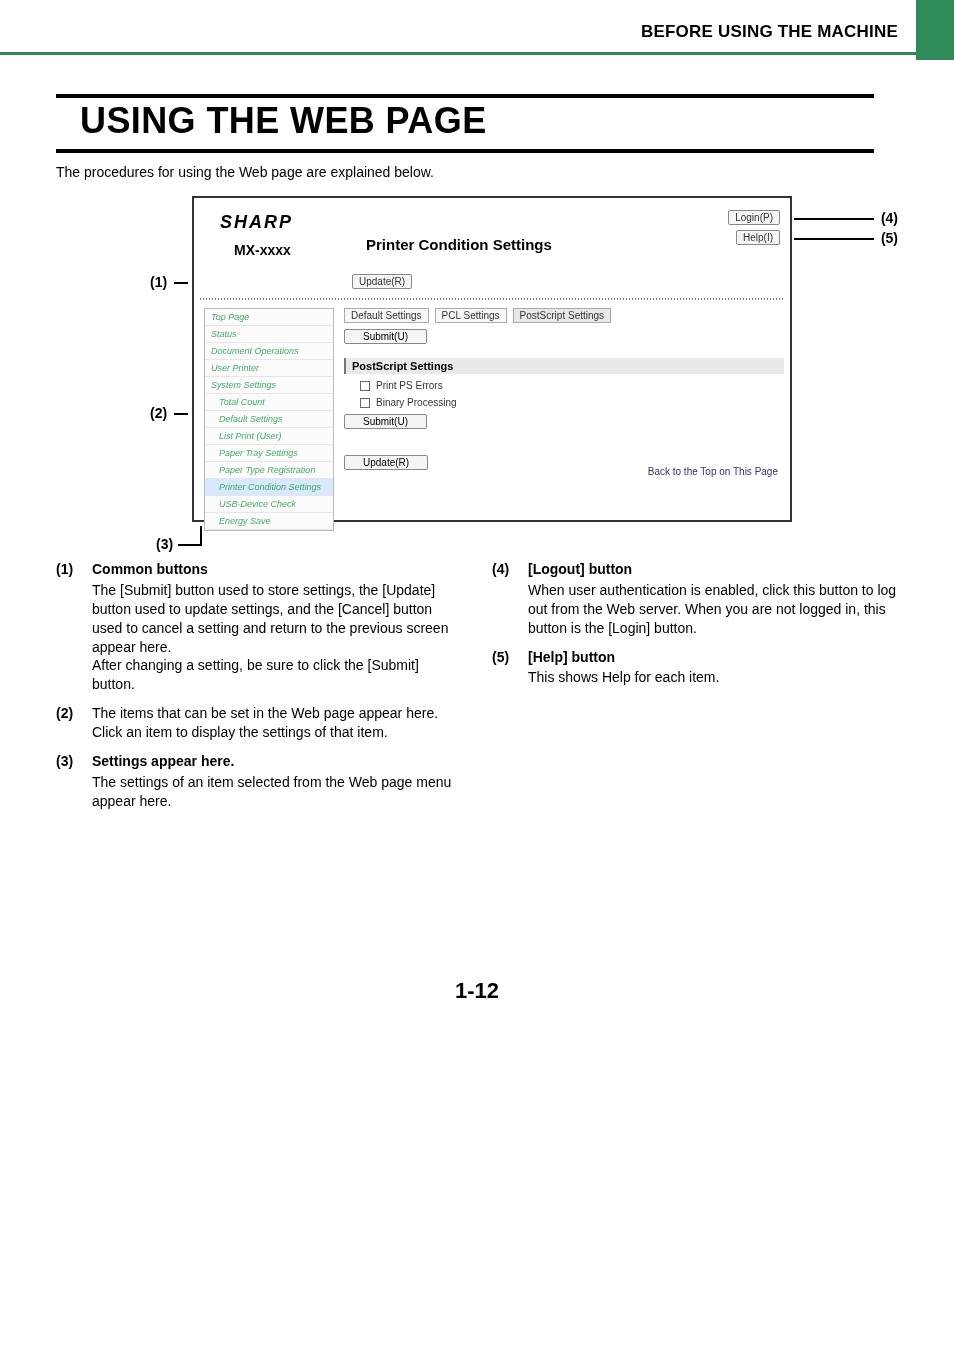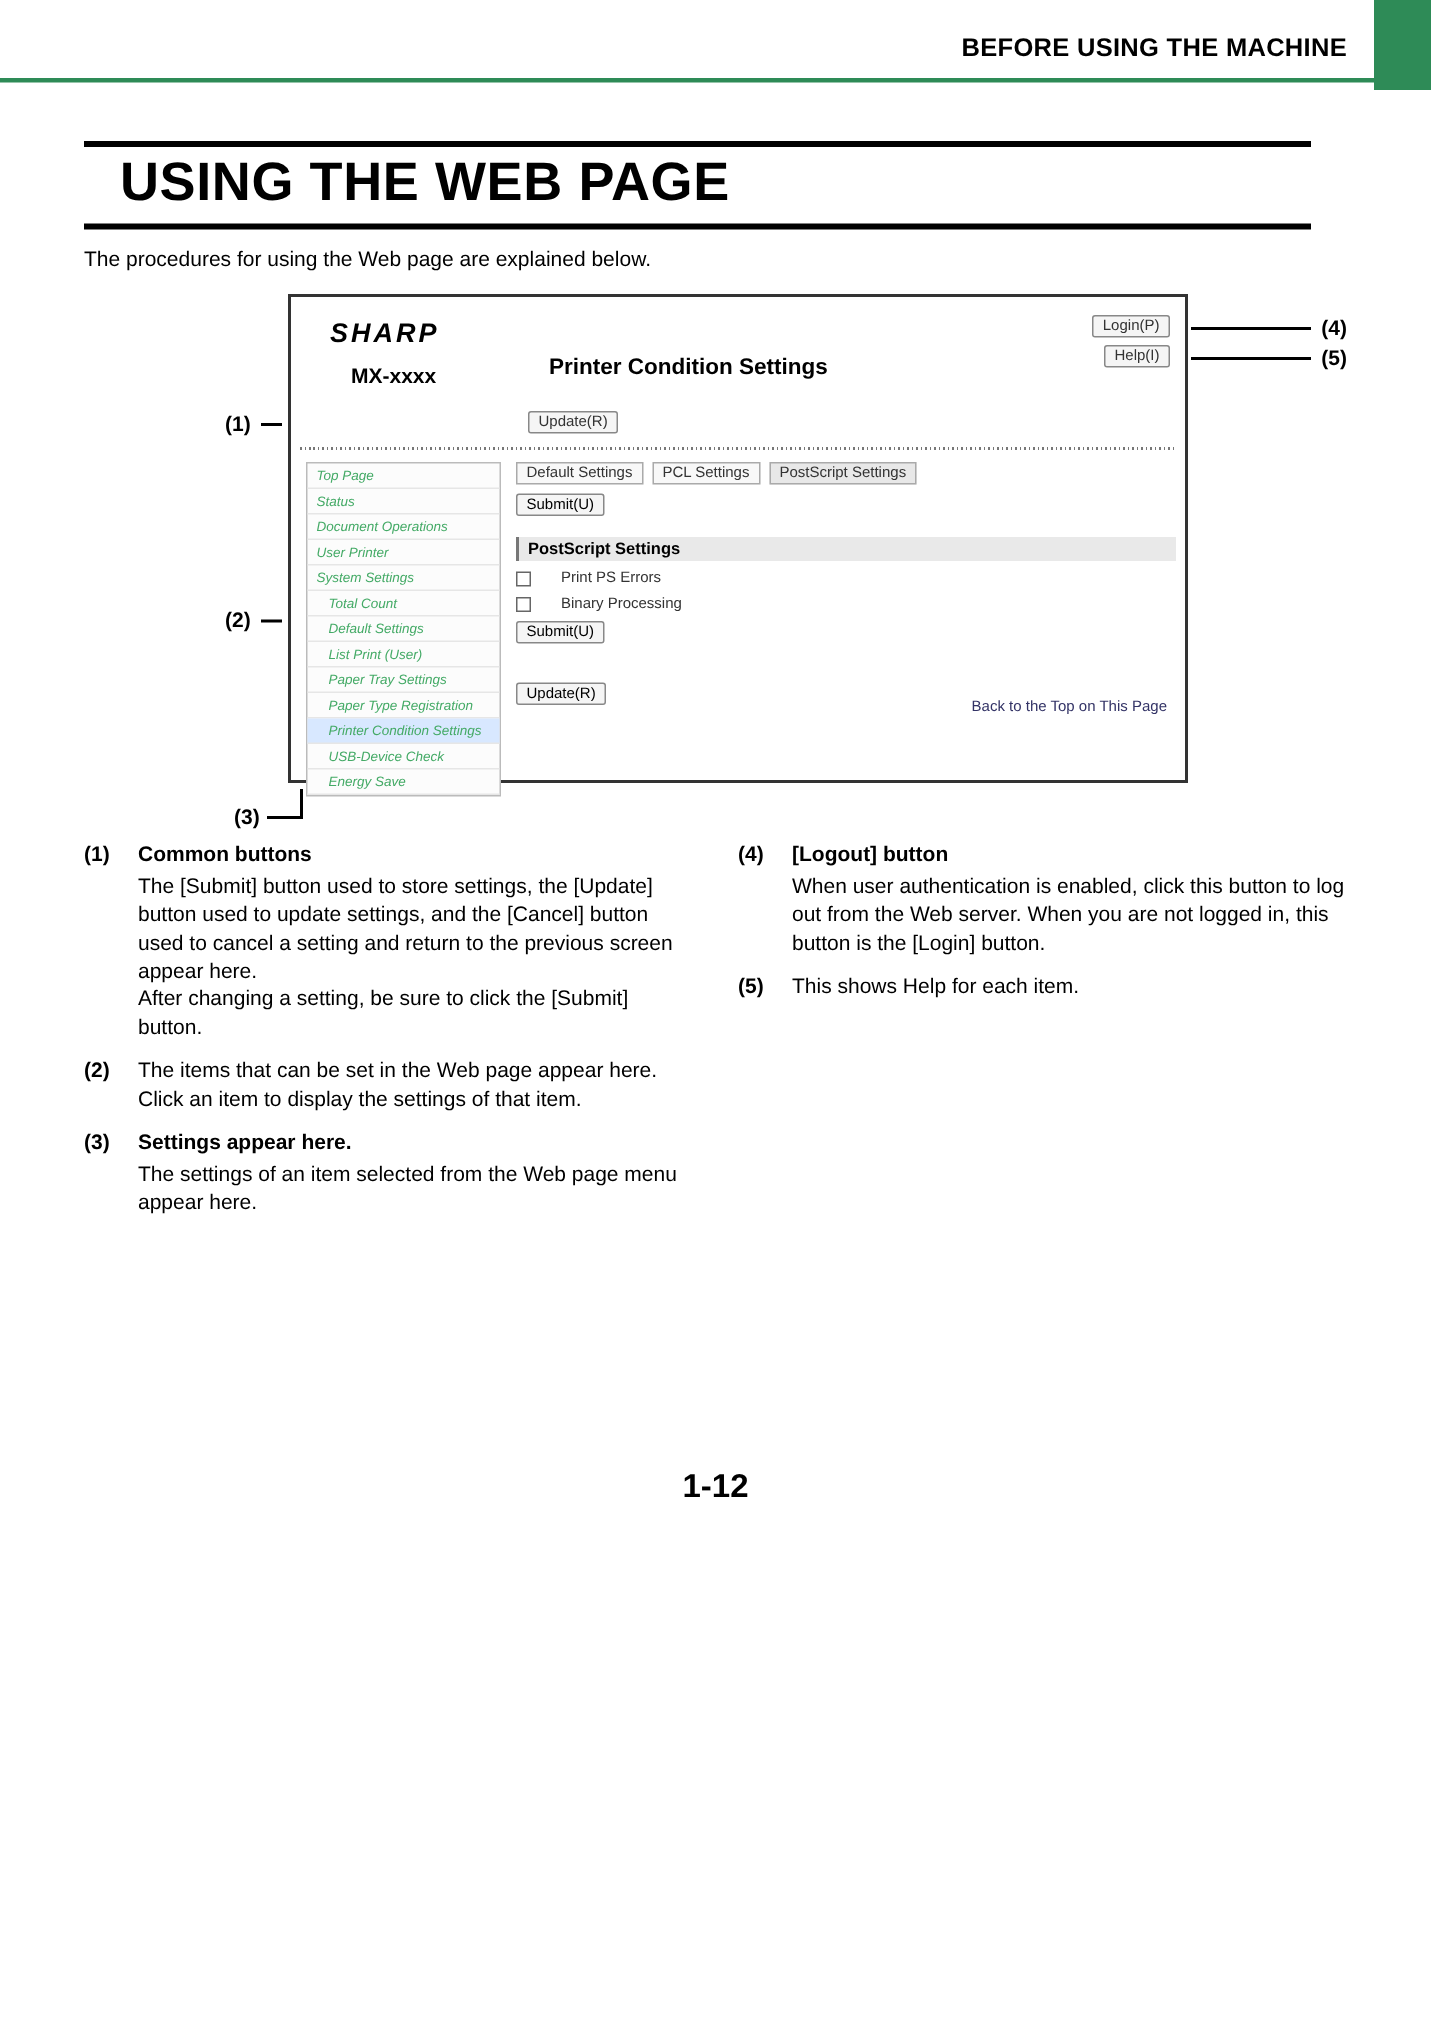--- a/index.html
+++ b/index.html
@@ -33,23 +33,23 @@
   .fig .body { position: absolute; top: 104px; left: 0; right: 0; bottom: 0; }
   .nav { position: absolute; left: 10px; top: 6px; width: 130px; border: 1px solid #bbb; background: #fcfcfc; font-size: 9px; color: #4a6; font-style: italic; }
   .nav .rowx { padding: 3px 6px; border-bottom: 1px solid #e6e6e6; white-space: nowrap; overflow: hidden; }
   .nav .sub { padding-left: 14px; }
   .nav .sel { background: #d8e8ff; }
 
   .content-area { position: absolute; left: 150px; top: 6px; right: 6px; }
   .tabs { display: flex; gap: 6px; font-size: 10px; color: #333; }
   .tab { border: 1px solid #aaa; padding: 1px 6px; background: #f8f8f8; }
   .tab.active { background: #e8e8e8; }
-  .btn-s { display: inline-block; border: 1px solid #888; background: #f5f5f5; font-size: 10px; padding: 1px 6px; margin-top: 6px; border-radius: 2px; }
+  .btn-s { display: inline-block; border: 1px solid #888; background: #f5f5f5; font-size: 10px; padding: 1px 18px; margin-top: 6px; border-radius: 2px; }
   .sect-hdr { margin-top: 14px; font-size: 11px; font-weight: bold; background: #e9e9e9; padding: 2px 6px; border-left: 2px solid #777; }
-  .optline { font-size: 10px; color: #333; margin-top: 6px; display: flex; align-items: center; gap: 20px; }
+  .optline { font-size: 10px; color: #333; margin-top: 6px; display: flex; align-items: center; gap: 6px; margin-left: 16px; }
   .cb { display:inline-block; width:10px; height:10px; border:1px solid #666; background:#fff; }
   .backtop { position: absolute; right: 6px; top: 158px; font-size: 10px; color: #336; }
 
   
   .label { position: absolute; font-size: 14px; font-weight: bold; }
   .lbl1 { top: 274px; left: 150px; }
   .lbl2 { top: 405px; left: 150px; }
   .lbl3 { top: 536px; left: 156px; }
   .lbl4 { top: 210px; right: 56px; }
   .lbl5 { top: 230px; right: 56px; }
@@ -169,20 +169,21 @@
       <div class="row">
         <div class="num">(4)</div>
         <div class="txt">
           <div class="h">[Logout] button</div>
           <div>When user authentication is enabled, click this button to log out from the Web server. When you are not logged in, this button is the [Login] button.</div>
         </div>
       </div>
       <div class="row">
         <div class="num">(5)</div>
         <div class="txt">
+          <div class="h">[Help] button</div>
           <div>This shows Help for each item.</div>
         </div>
       </div>
     </div>
   </div>
 
   <div class="pagenum">1-12</div>
 </div>
 
 </body></html>

